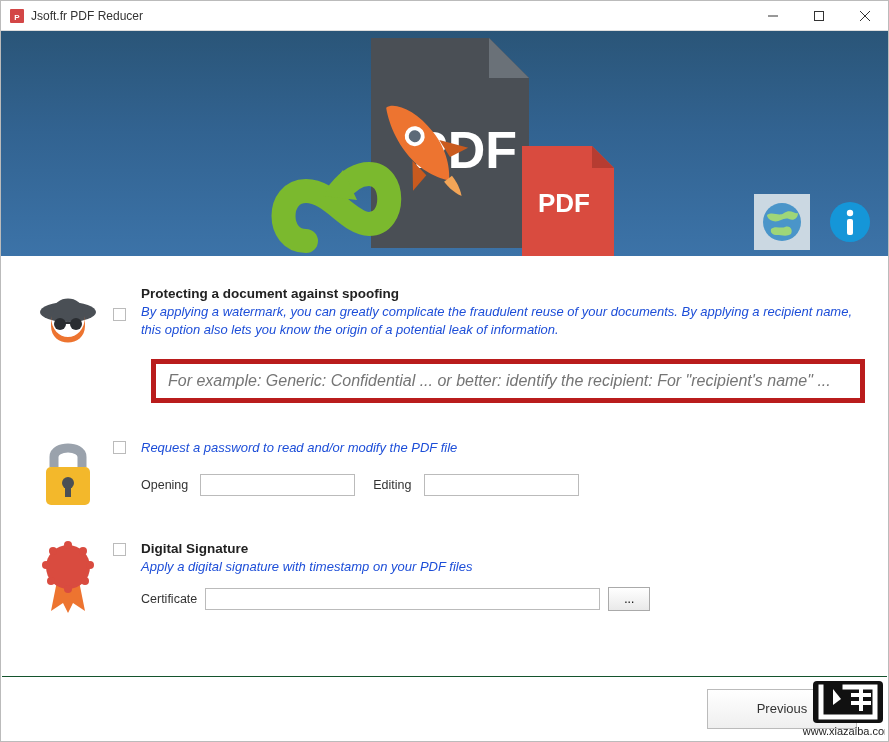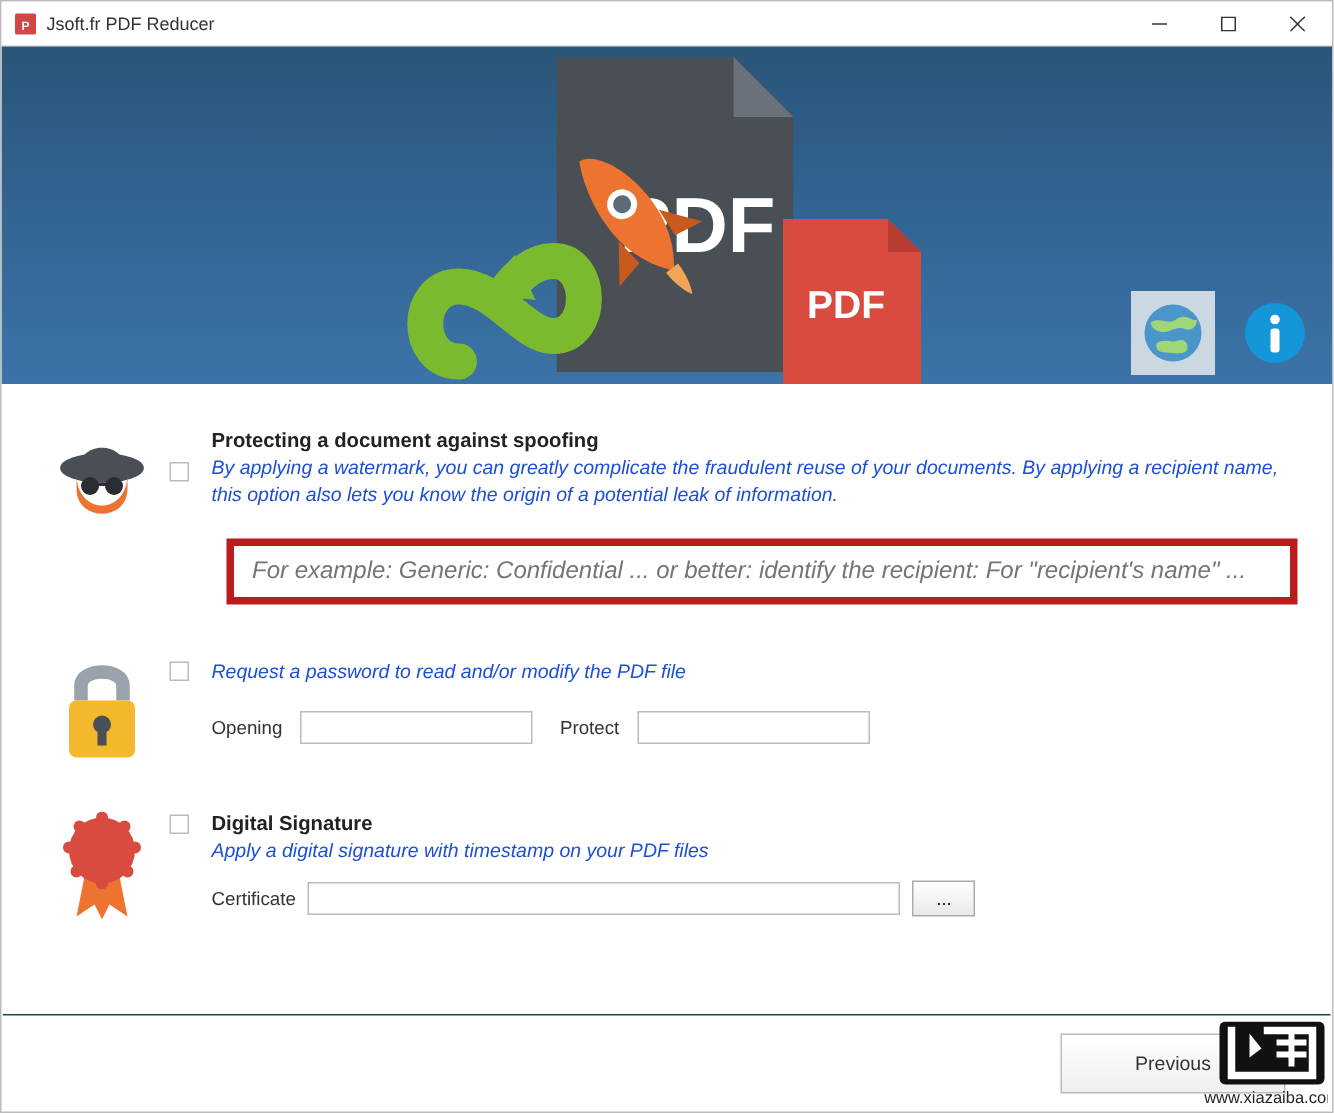--- a/index.html
+++ b/index.html
@@ -294,21 +294,21 @@
     </div>
     <div class="sec-body">
       <div class="chk-col" style="padding-top:2px">
         <div class="chk"></div>
       </div>
       <div class="text-col">
         <p class="desc">Request a password to read and/or modify the PDF file</p>
         <div class="password-row">
           <span>Opening</span>
           <input type="password" value="" style="">
-          <span style="margin-left:6px">Protect</span>
+          <span style="margin-left:6px">Editing</span>
           <input type="password" value="" style="">
         </div>
       </div>
     </div>
   </div>
 
   <div class="section" style="margin-bottom:0">
     <div class="sec-icon">
       <svg width="58" height="74" viewBox="0 0 58 74">
         <path d="M18 40 L12 70 L24 62 L29 72 L34 62 L46 70 L40 40 Z" fill="#ed7430"></path>

